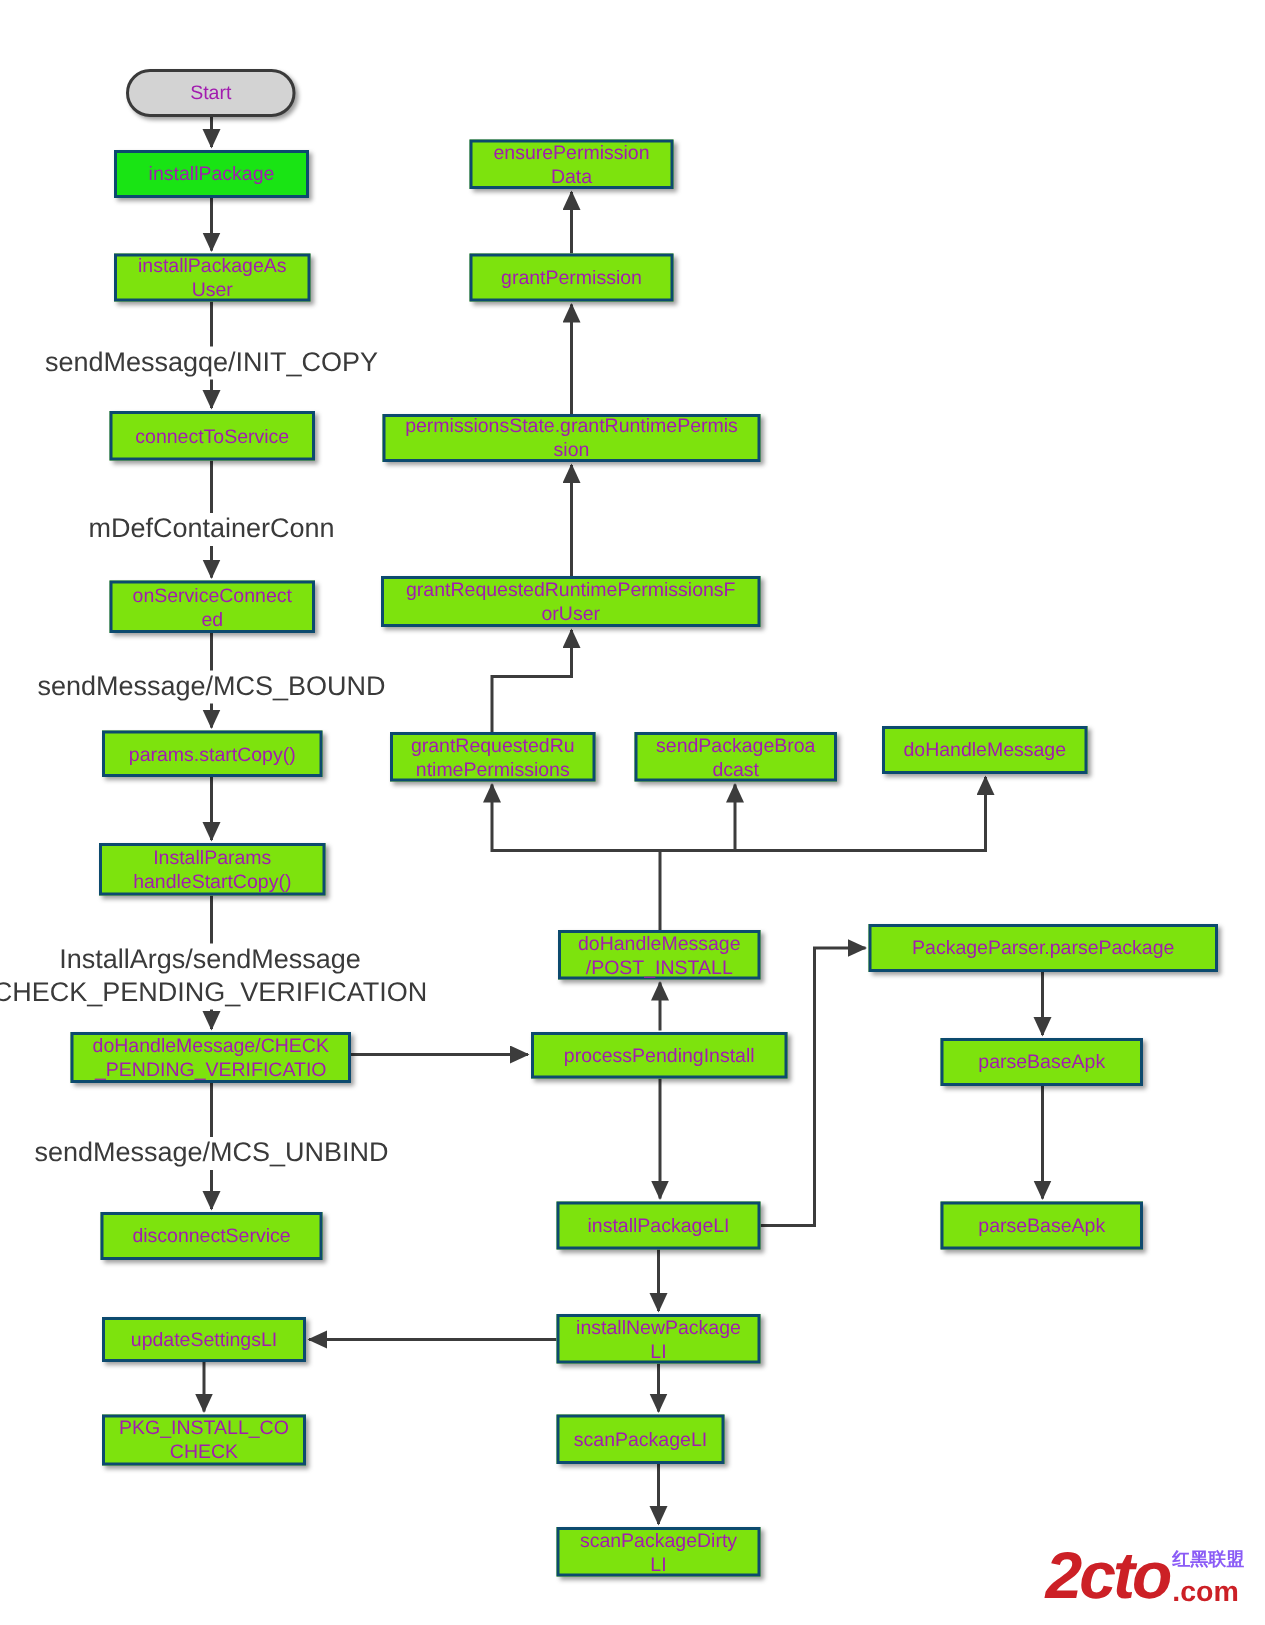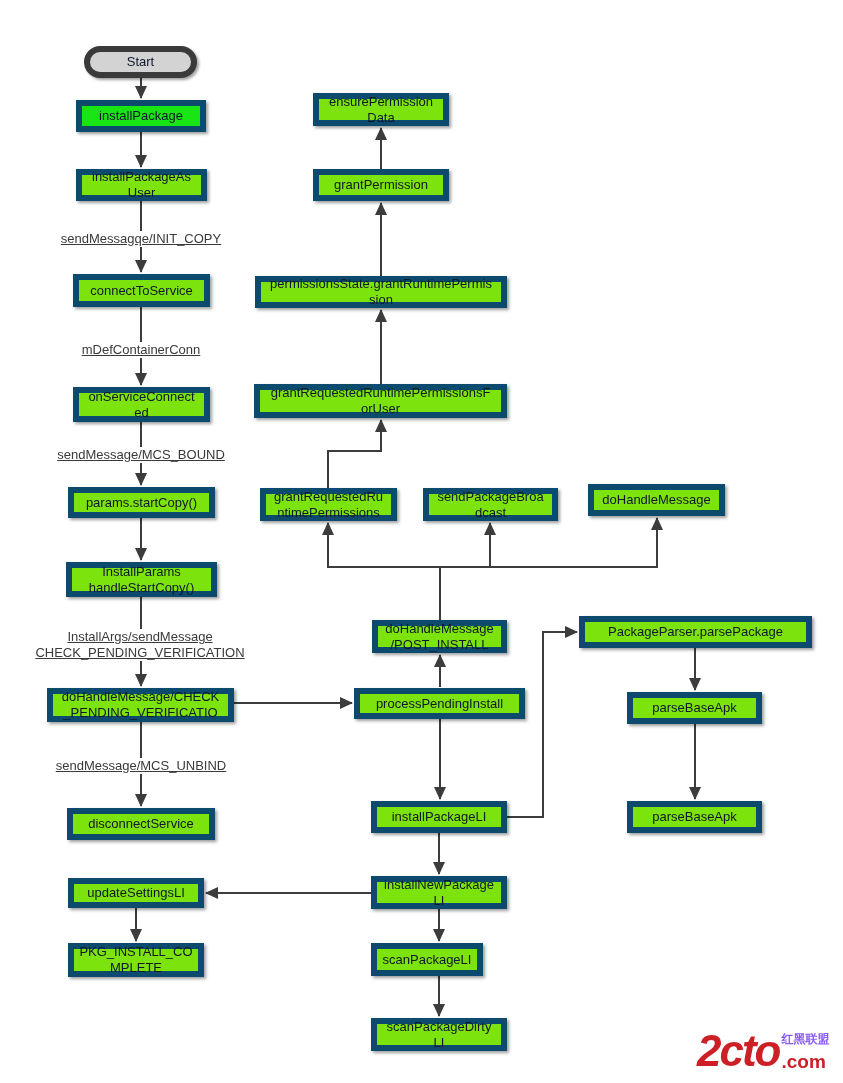--- a/index.html
+++ b/index.html
@@ -3,30 +3,30 @@
 <meta charset="utf-8">
 <style>
   html,body{margin:0;padding:0;background:#ffffff;}
   body{font-family:"Liberation Sans","DejaVu Sans",sans-serif;}
   #canvas{position:relative;width:843px;height:1083px;background:#ffffff;overflow:hidden;}
   #edges{position:absolute;left:0;top:0;width:843px;height:1083px;z-index:1;}
   .node{
     position:absolute;z-index:2;box-sizing:border-box;
     display:flex;align-items:center;justify-content:center;
     text-align:center;white-space:pre-line;
-    font-size:13px;line-height:1.2;color:#0f172a;
-    border:6px solid #0c4a6e;
+    font-size:13px;line-height:1.2;color:#a21caf;
+    border:2px solid #0c4a6e;
     box-shadow:2px 2px 3px rgba(0,0,0,0.38);
   }
   .node.terminator{border-radius:16px;border-color:#3a3a3a;}
   .flabel{
     position:absolute;z-index:3;transform:translateX(-50%);
     white-space:pre-line;text-align:center;
-    font-size:13px;line-height:1.22;color:#3a3a3a;
-    background:#ffffff;padding:0 2px;text-decoration:underline;
+    font-size:18px;line-height:1.22;color:#3a3a3a;
+    background:#ffffff;padding:0 2px;
   }
   .logo{
     position:absolute;left:697px;top:1030px;z-index:2;
     display:flex;align-items:flex-start;
   }
   .logo-brand{
     font-size:44px;font-weight:bold;font-style:italic;
     letter-spacing:-2px;line-height:0.95;
   }
   .logo-side{display:flex;flex-direction:column;align-items:flex-start;margin-left:2px;margin-top:3px;}
@@ -82,21 +82,21 @@
       <div class="node" style="left: 73px; top: 387px; width: 137px; height: 35px; background: rgb(125, 227, 13);">onServiceConnect
 ed</div>
       <div class="node" style="left: 68px; top: 487px; width: 147px; height: 31px; background: rgb(125, 227, 13);">params.startCopy()</div>
       <div class="node" style="left: 66px; top: 562px; width: 151px; height: 35px; background: rgb(125, 227, 13);">InstallParams
 handleStartCopy()</div>
       <div class="node" style="left: 47px; top: 688px; width: 187px; height: 34px; background: rgb(125, 227, 13);">doHandleMessage/CHECK
 _PENDING_VERIFICATIO</div>
       <div class="node" style="left: 67px; top: 808px; width: 148px; height: 32px; background: rgb(125, 227, 13);">disconnectService</div>
       <div class="node" style="left: 68px; top: 878px; width: 136px; height: 30px; background: rgb(125, 227, 13);">updateSettingsLI</div>
       <div class="node" style="left: 68px; top: 943px; width: 136px; height: 34px; background: rgb(125, 227, 13);">PKG_INSTALL_CO
-MPLETE</div>
+CHECK</div>
       <div class="node" style="left: 313px; top: 93px; width: 136px; height: 33px; background: rgb(125, 227, 13);">ensurePermission
 Data</div>
       <div class="node" style="left: 313px; top: 169px; width: 136px; height: 32px; background: rgb(125, 227, 13);">grantPermission</div>
       <div class="node" style="left: 255px; top: 276px; width: 252px; height: 32px; background: rgb(125, 227, 13);">permissionsState.grantRuntimePermis
 sion</div>
       <div class="node" style="left: 254px; top: 384px; width: 253px; height: 34px; background: rgb(125, 227, 13);">grantRequestedRuntimePermissionsF
 orUser</div>
       <div class="node" style="left: 260px; top: 488px; width: 137px; height: 33px; background: rgb(125, 227, 13);">grantRequestedRu
 ntimePermissions</div>
       <div class="node" style="left: 423px; top: 488px; width: 135px; height: 33px; background: rgb(125, 227, 13);">sendPackageBroa

